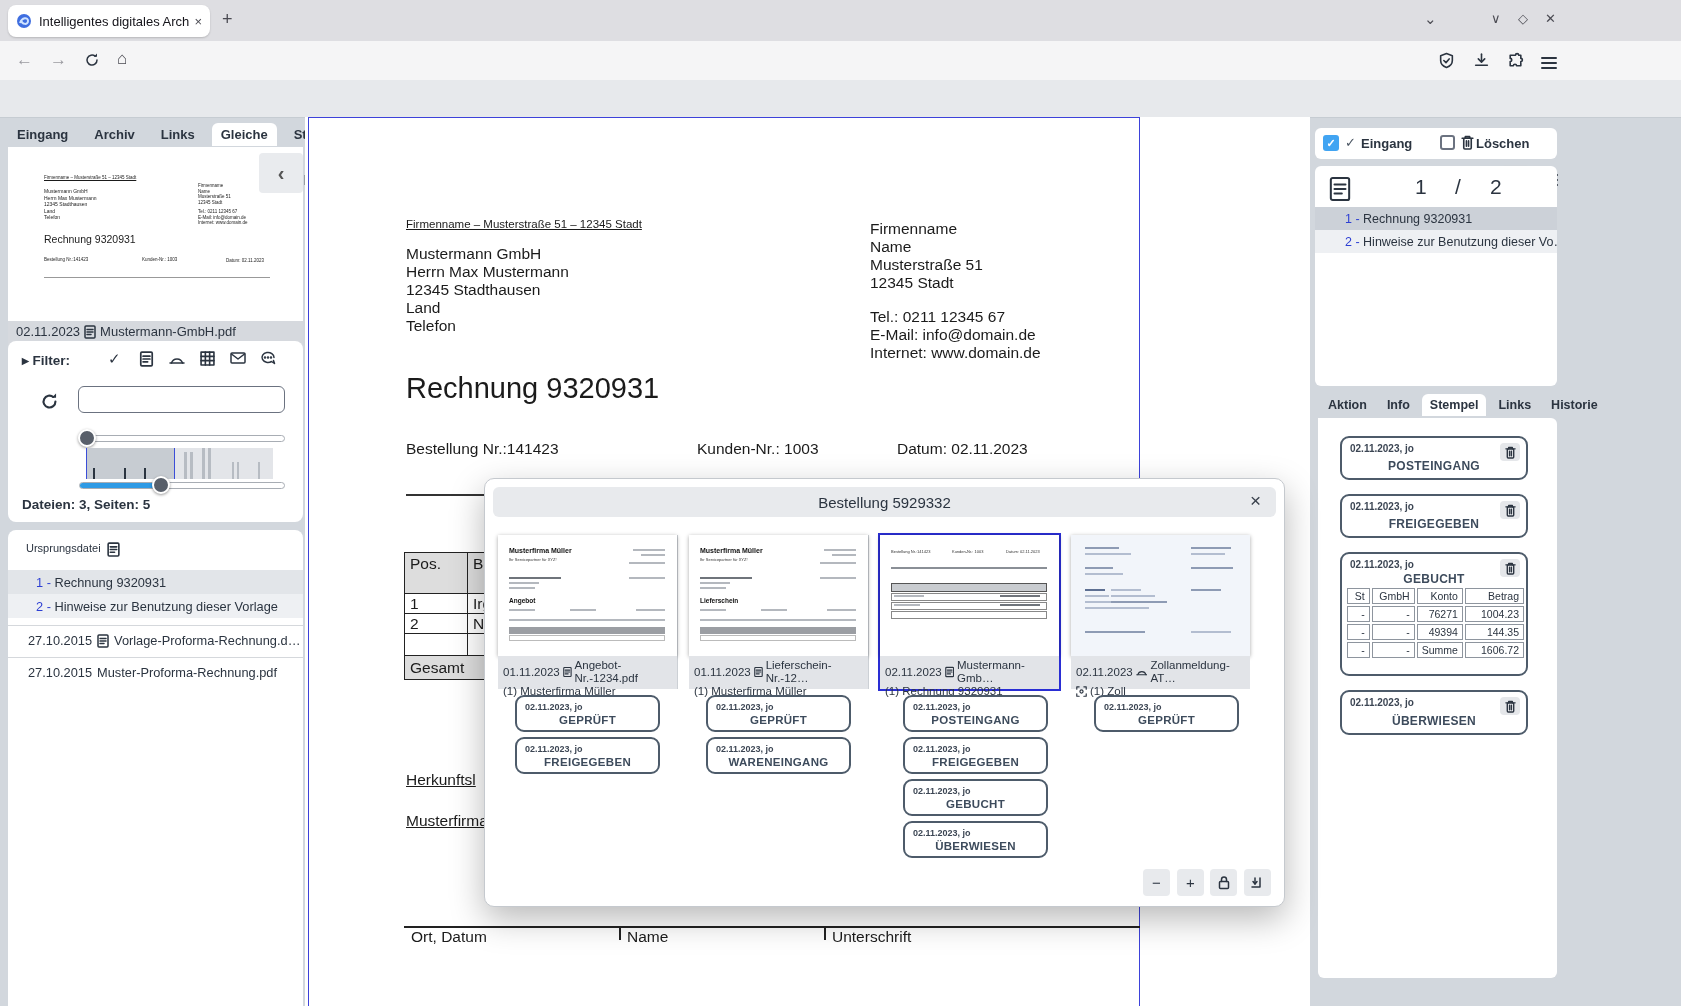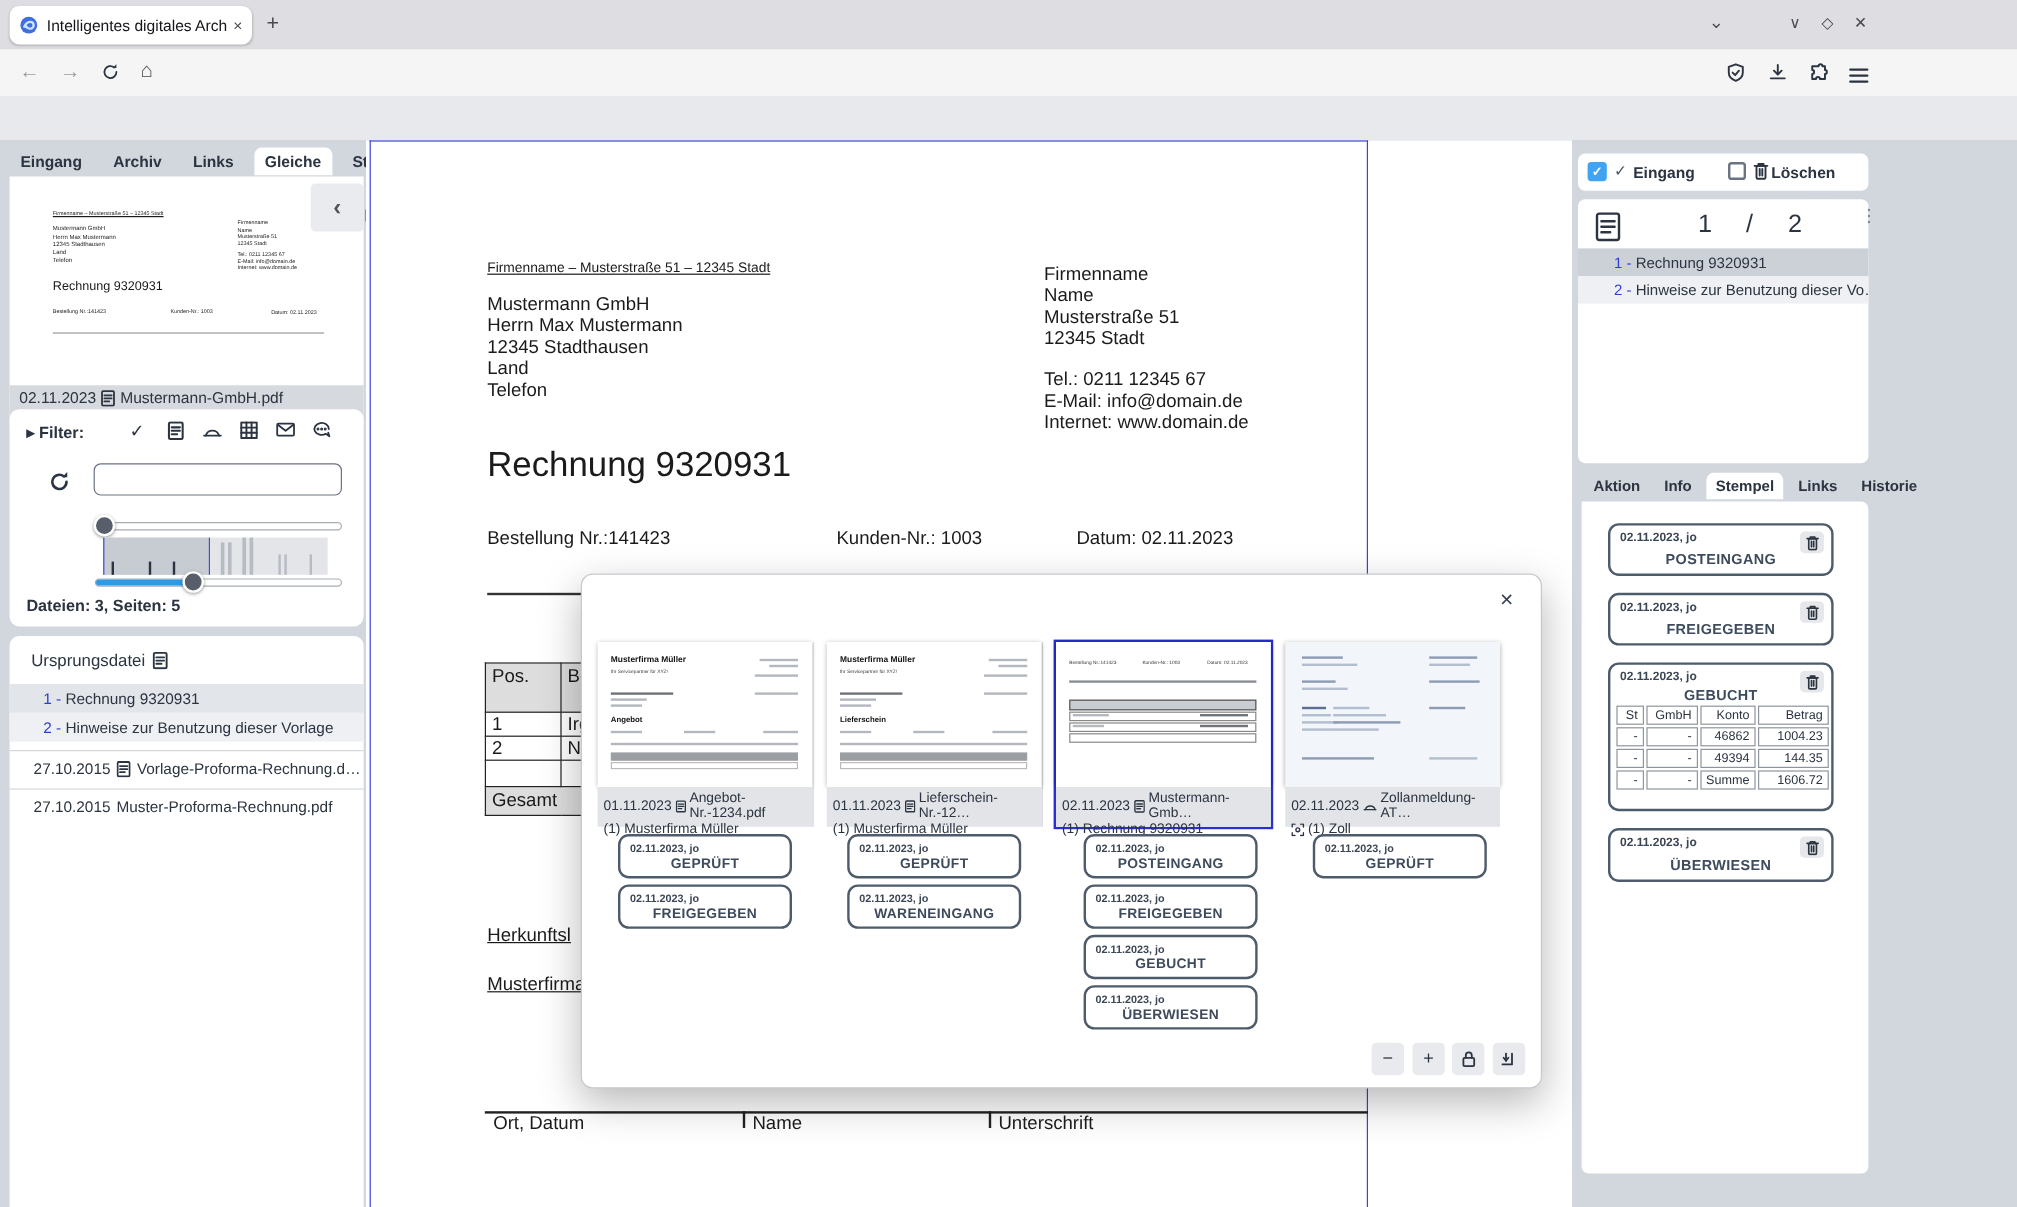--- a/index.html
+++ b/index.html
@@ -248,21 +248,21 @@
         <div class="abs" style="left:172px;top:14px;width:2px;height:17px;background:#b7bcc3;"></div>
       </div>
       <div class="abs" style="left:71px;top:141px;width:206px;height:7px;background:#fff;border:1px solid #a8adb4;border-radius:4px;box-sizing:border-box;">
         <div style="width:82px;height:100%;background:#2e9ae5;border-radius:4px;"></div>
       </div>
       <div class="abs" style="left:144px;top:135px;width:18px;height:18px;border-radius:50%;background:#585f6a;border:2px solid #fff;box-shadow:0 1px 3px rgba(0,0,0,.4);box-sizing:border-box;"></div>
       <span class="abs" style="left:14px;top:156px;font-size:13.5px;font-weight:bold;">Dateien: 3, Seiten: 5</span>
     </div>
 
     <div class="abs panel" style="left:8px;top:413px;width:295px;height:476px;border-radius:8px 8px 0 0;">
-      <div class="abs" style="left:18px;top:12px;display:flex;align-items:center;gap:6px;font-size:14px;">
+      <div class="abs" style="left:18px;top:12px;display:flex;align-items:flex-start;gap:6px;font-size:11px;">
         <span>Ursprungsdatei</span>
         <svg width="13" height="15" viewBox="0 0 12 14" class="ico2">
             <rect x="1" y="1" width="10" height="12" rx="1"></rect>
             <path d="M3 4.5 h6 M3 7 h6 M3 9.5 h4"></path>
           </svg>
       </div>
       <div class="abs lrow" style="left:0;top:40px;width:295px;height:24px;background:#e2e5e9;">
         <span class="bluenum">1 -</span>&nbsp;<span>Rechnung 9320931</span>
       </div>
       <div class="abs lrow" style="left:0;top:64px;width:295px;height:24px;background:#eef0f3;">
@@ -338,20 +338,23 @@
       <div class="abs" style="left:95px;top:808px;width:736px;height:1.5px;background:#222;"></div>
       <div class="abs" style="left:310px;top:808px;width:1.5px;height:14px;background:#222;"></div>
       <div class="abs" style="left:515px;top:808px;width:1.5px;height:14px;background:#222;"></div>
       <span class="abs dline" style="left:102px;top:810px;">Ort, Datum</span>
       <span class="abs dline" style="left:318px;top:810px;">Name</span>
       <span class="abs dline" style="left:523px;top:810px;">Unterschrift</span>
     </div>
   </div>
 
   <div class="abs modal">
+    <div class="abs" style="left:8px;top:8px;width:783px;height:30px;background:#e8eaed;border-radius:6px;display:flex;align-items:center;justify-content:center;font-size:15px;color:#2b3440;">
+      <span>Bestellung 5929332</span>
+    </div>
     <span class="abs" style="left:765px;top:11px;font-size:19px;color:#3a424d;">×</span>
 
     <div class="abs" style="left:192px;top:56px;width:1px;height:154px;background:#ccd0d5;"></div>
     <div class="abs" style="left:383px;top:56px;width:1px;height:154px;background:#ccd0d5;"></div>
     <div class="abs" style="left:574px;top:56px;width:1px;height:154px;background:#ccd0d5;"></div>
 
     <div class="abs mthumb" style="left:13px;">
       <span class="mini-co" style="left:11px;top:12px;">Musterfirma Müller</span>
       <span class="mini-tag" style="left:11px;top:22px;">Ihr Servicepartner für XYZ!</span>
       <div class="bar" style="left:135px;top:14px;width:32px;"></div>
@@ -615,21 +618,21 @@
           <tbody>
               <tr>
             <td style="width:16px;">St</td>
             <td style="width:36px;">GmbH</td>
             <td style="width:36px;">Konto</td>
             <td style="width:62px;">Betrag</td>
           </tr>
           <tr>
             <td>-</td>
             <td>-</td>
-            <td>46862</td>
+            <td>76271</td>
             <td>1004.23</td>
           </tr>
           <tr>
             <td>-</td>
             <td>-</td>
             <td>49394</td>
             <td>144.35</td>
           </tr>
           <tr>
             <td>-</td>

